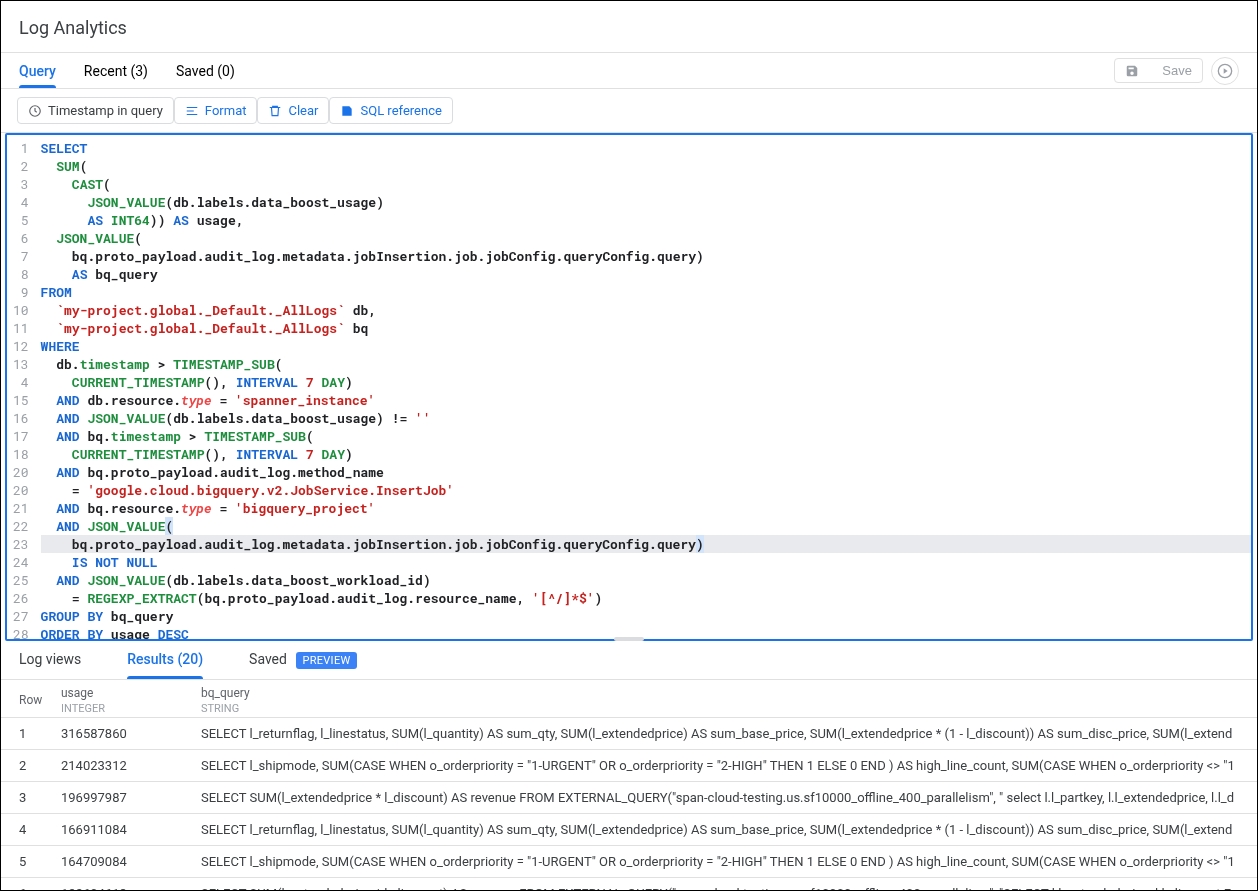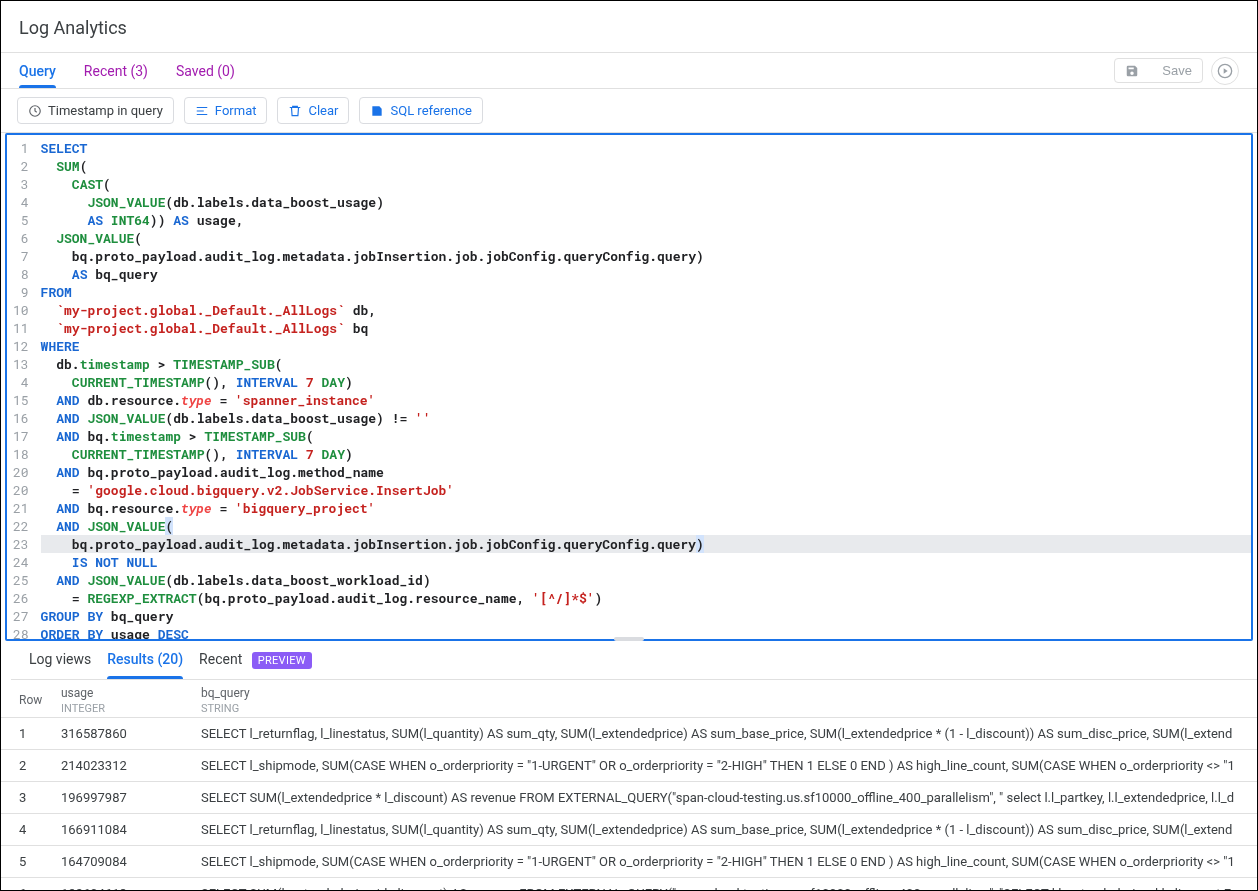--- a/index.html
+++ b/index.html
@@ -21,21 +21,21 @@
   .tabs-row {
     display: flex;
     align-items: center;
     border-bottom: 1px solid #e0e0e0;
     padding: 0 18px;
     height: 36px;
   }
   .tabs-left { display: flex; gap: 28px; }
   .tab {
     font-size: 14px;
-    color: #a21caf;
+    color: #000000;
     padding: 8px 0;
     cursor: pointer;
     position: relative;
   }
   .tab.active {
     color: #1a73e8;
     font-weight: 500;
   }
   .tab.active::after {
     content: "";
@@ -66,21 +66,20 @@
   .circle-btn {
     width: 28px; height: 28px;
     border: 1px solid #e0e0e0;
     border-radius: 50%;
     display: flex; align-items: center; justify-content: center;
     color: #9aa0a6;
   }
   .toolbar {
     display: flex;
     align-items: center;
-    gap: 10px;
     padding: 8px 16px;
     border-bottom: 1px solid #e0e0e0;
   }
   .chip {
     display: inline-flex;
     align-items: center;
     gap: 6px;
     border: 1px solid #dadce0;
     border-radius: 4px;
     padding: 5px 10px;
@@ -134,33 +133,32 @@
   .ty { color: #1e8e3e; }
   .str { color: #c5221f; }
   .it { font-style: italic; color: #ef4444; }
   .num { color: #c5221f; }
   .bt { color: #c5221f; }
   .bracket-hl { background: #d2e3fc; }
 
   .results-tabs {
     display: flex;
     align-items: center;
-    gap: 16px;
+    gap: 46px;
     padding: 10px 6px 6px 18px;
     border-bottom: 1px solid #e0e0e0;
-    margin-left: 10px;
   }
   .rtab { font-size: 14px; color: #3c4043; cursor: pointer; position: relative; padding-bottom: 6px; }
   .rtab.active { color: #1a73e8; font-weight: 500; }
   .rtab.active::after {
     content: ""; position: absolute; left: 0; right: 0; bottom: -6px;
     height: 3px; background: #1a73e8; border-radius: 3px 3px 0 0;
   }
   .preview-badge {
-    background: #8b5cf6; color: #fff;
+    background: #3b82f6; color: #fff;
     font-size: 11px; padding: 2px 6px; border-radius: 3px;
     margin-left: 6px;
     letter-spacing: 0.3px;
   }
 
   .results-table { width: 100%; border-collapse: collapse; table-layout: fixed; }
   .results-table th {
     text-align: left;
     font-weight: 400;
     color: #5f6368;
@@ -273,21 +271,21 @@
       </div>
     <div class="code" id="code"><div><span class="kw">SELECT</span></div><div><span>  </span><span class="fn">SUM</span><span>(</span></div><div><span>    </span><span class="fn">CAST</span><span>(</span></div><div><span>      </span><span class="fn">JSON_VALUE</span><span>(</span><span>db</span><span>.</span><span>labels</span><span>.</span><span>data_boost_usage</span><span>)</span></div><div><span>      </span><span class="kw">AS</span><span> </span><span class="ty">INT64</span><span>))</span><span> </span><span class="kw">AS</span><span> usage,</span></div><div><span>  </span><span class="fn">JSON_VALUE</span><span>(</span></div><div><span>    bq</span><span>.</span><span>proto_payload</span><span>.</span><span>audit_log</span><span>.</span><span>metadata</span><span>.</span><span>jobInsertion</span><span>.</span><span>job</span><span>.</span><span>jobConfig</span><span>.</span><span>queryConfig</span><span>.</span><span>query</span><span>)</span></div><div><span>    </span><span class="kw">AS</span><span> bq_query</span></div><div><span class="kw">FROM</span></div><div><span>  </span><span class="bt">`my-project.global._Default._AllLogs`</span><span> db,</span></div><div><span>  </span><span class="bt">`my-project.global._Default._AllLogs`</span><span> bq</span></div><div><span class="kw">WHERE</span></div><div><span>  db</span><span>.</span><span class="ty">timestamp</span><span> &gt; </span><span class="fn">TIMESTAMP_SUB</span><span>(</span></div><div><span>    </span><span class="fn">CURRENT_TIMESTAMP</span><span>(), </span><span class="kw">INTERVAL</span><span> </span><span class="num">7</span><span> </span><span class="ty">DAY</span><span>)</span></div><div><span>  </span><span class="kw">AND</span><span> db.resource.</span><span class="it">type</span><span> = </span><span class="str">'spanner_instance'</span></div><div><span>  </span><span class="kw">AND</span><span> </span><span class="fn">JSON_VALUE</span><span>(db.labels.data_boost_usage) != </span><span class="str">''</span></div><div><span>  </span><span class="kw">AND</span><span> bq.</span><span class="ty">timestamp</span><span> &gt; </span><span class="fn">TIMESTAMP_SUB</span><span>(</span></div><div><span>    </span><span class="fn">CURRENT_TIMESTAMP</span><span>(), </span><span class="kw">INTERVAL</span><span> </span><span class="num">7</span><span> </span><span class="ty">DAY</span><span>)</span></div><div><span>  </span><span class="kw">AND</span><span> bq.proto_payload.audit_log.method_name</span></div><div><span>    = </span><span class="str">'google.cloud.bigquery.v2.JobService.InsertJob'</span></div><div><span>  </span><span class="kw">AND</span><span> bq.resource.</span><span class="it">type</span><span> = </span><span class="str">'bigquery_project'</span></div><div><span>  </span><span class="kw">AND</span><span> </span><span class="fn">JSON_VALUE</span><span class="bracket-hl">(</span></div><div class="hl-line"><span>    bq.proto_payload.audit_log.metadata.jobInsertion.job.jobConfig.queryConfig.query</span><span class="bracket-hl">)</span></div><div><span>    </span><span class="kw">IS NOT NULL</span></div><div><span>  </span><span class="kw">AND</span><span> </span><span class="fn">JSON_VALUE</span><span>(db.labels.data_boost_workload_id)</span></div><div><span>    = </span><span class="fn">REGEXP_EXTRACT</span><span>(bq.proto_payload.audit_log.resource_name, </span><span class="str">'[^/]*$'</span><span>)</span></div><div><span class="kw">GROUP BY</span><span> bq_query</span></div><div><span class="kw">ORDER BY</span><span> usage </span><span class="kw">DESC</span></div></div>
   </div>
   <div class="grab-handle"></div>
 </div>
 
 <div class="results-tabs">
   <div class="rtab">Log views</div>
   <div class="rtab active">Results (20)</div>
   <div class="rtab">
-    <span>Recent</span>
+    <span>Saved</span>
     <span class="preview-badge">PREVIEW</span>
   </div>
 </div>
 
 <table class="results-table">
   <colgroup>
       <col class="col-row">
       <col class="col-usage">
       <col>
     </colgroup>

